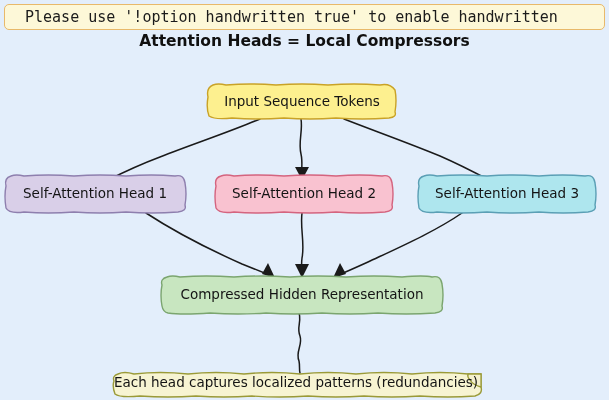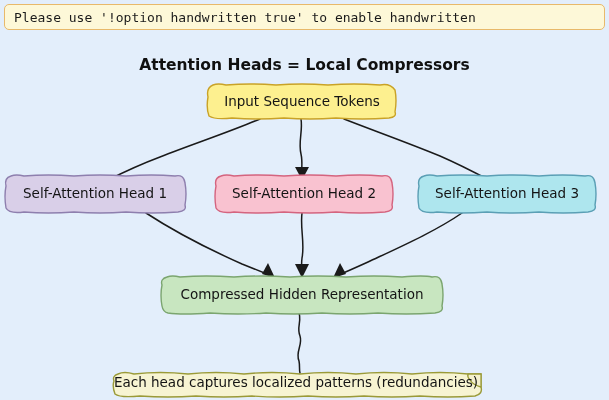--- a/index.html
+++ b/index.html
@@ -29,31 +29,31 @@
     height: 26px;
     box-sizing: border-box;
     background: #fdf8d8;
     border: 1.5px solid #e8b96a;
     border-radius: 5px;
     display: flex;
     align-items: center;
   }
   #warning-banner .msg {
     font-family: "DejaVu Sans Mono", monospace;
-    font-size: 13px;
+    font-size: 15px;
     color: #1b1b1b;
-    padding-left: 9px;
+    padding-left: 20px;
     letter-spacing: 0px;
     white-space: nowrap;
   }
   
   #diagram-title {
     position: absolute;
     left: 0;
-    top: 56px;
+    top: 32px;
     width: 609px;
     text-align: center;
     font-size: 15.5px;
     font-weight: bold;
     color: #101010;
     font-family: "DejaVu Sans", sans-serif;
   }
   
   svg#canvas {
     position: absolute;

